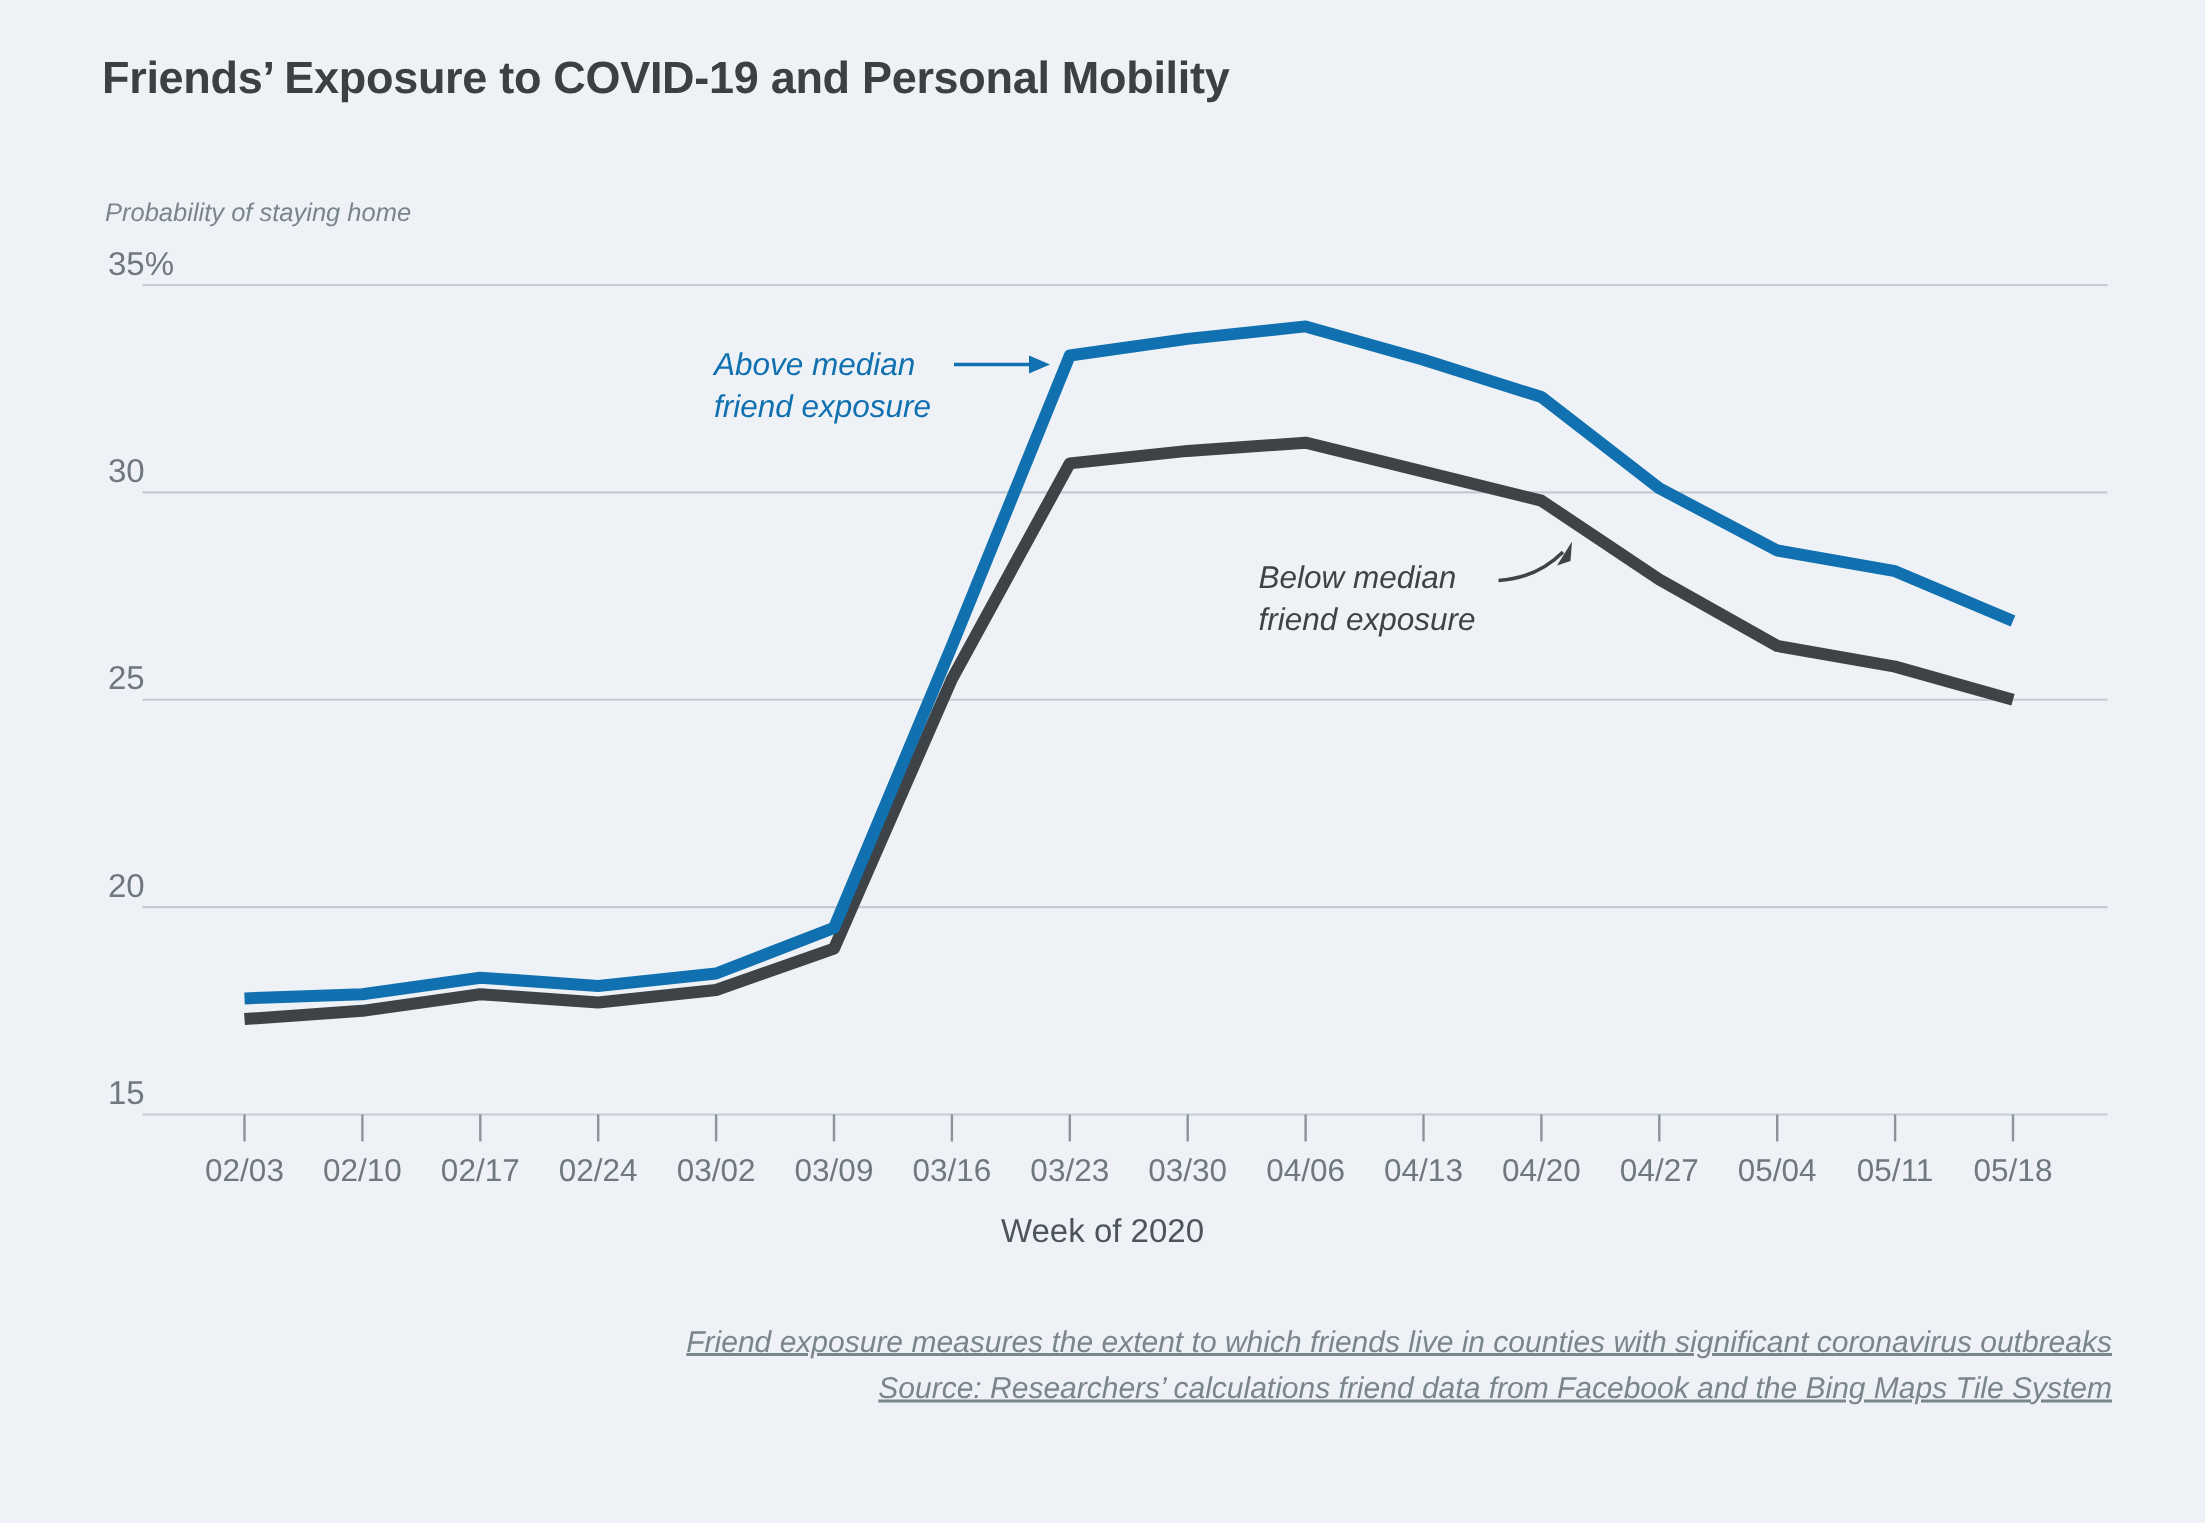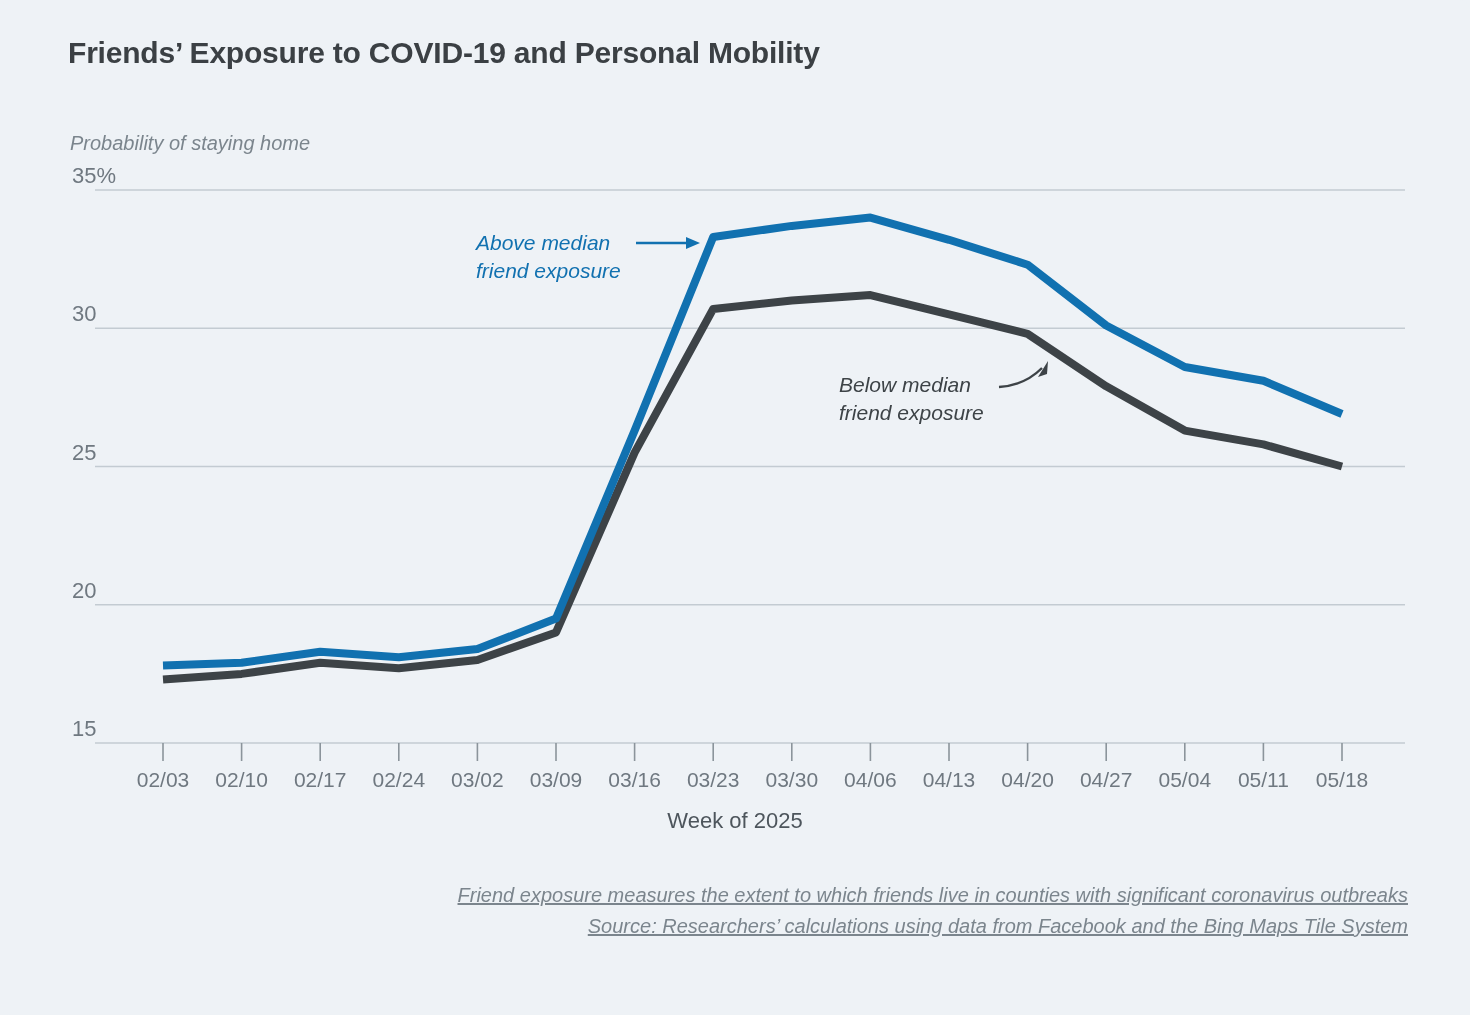--- a/index.html
+++ b/index.html
@@ -28,21 +28,21 @@
     font-size: 30px;
     font-weight: bold;
     color: #3b4044;
     letter-spacing: -0.2px;
     white-space: nowrap;
   }
   #y-axis-label {
     position: absolute;
     left: 70px;
     top: 132px;
-    font-size: 20px;
+    font-size: 17px;
     font-style: italic;
     color: #7b858d;
     white-space: nowrap;
   }
   #plot-svg {
     position: absolute;
     left: 0;
     top: 0;
   }
   .tick-label {
@@ -159,20 +159,20 @@
     <g>
       <text class="annot-text" id="annot-below-1" x="839" y="392" fill="#3d4347">Below median</text>
       <text class="annot-text" id="annot-below-2" x="839" y="420" fill="#3d4347">friend exposure</text>
       <g>
         <path id="arr-b-path" d="M 999 387 C 1015 386 1030 380 1042 368" stroke="#3d4347" stroke-width="2.4" fill="none"></path>
         <polygon id="arr-b-head" points="1048,361 1038,377 1047,374" fill="#3d4347"></polygon>
       </g>
     </g>
   </svg>
 
-  <div id="x-axis-title">Week of 2025</div>
+  <div id="x-axis-title">Week of 2020</div>
 
   <div id="footnotes">
     <div>Friend exposure measures the extent to which friends live in counties with significant coronavirus outbreaks</div>
-    <div>Source: Researchers’ calculations using data from Facebook and the Bing Maps Tile System</div>
+    <div>Source: Researchers’ calculations friend data from Facebook and the Bing Maps Tile System</div>
   </div>
 
 </div>
 
 </body></html>

